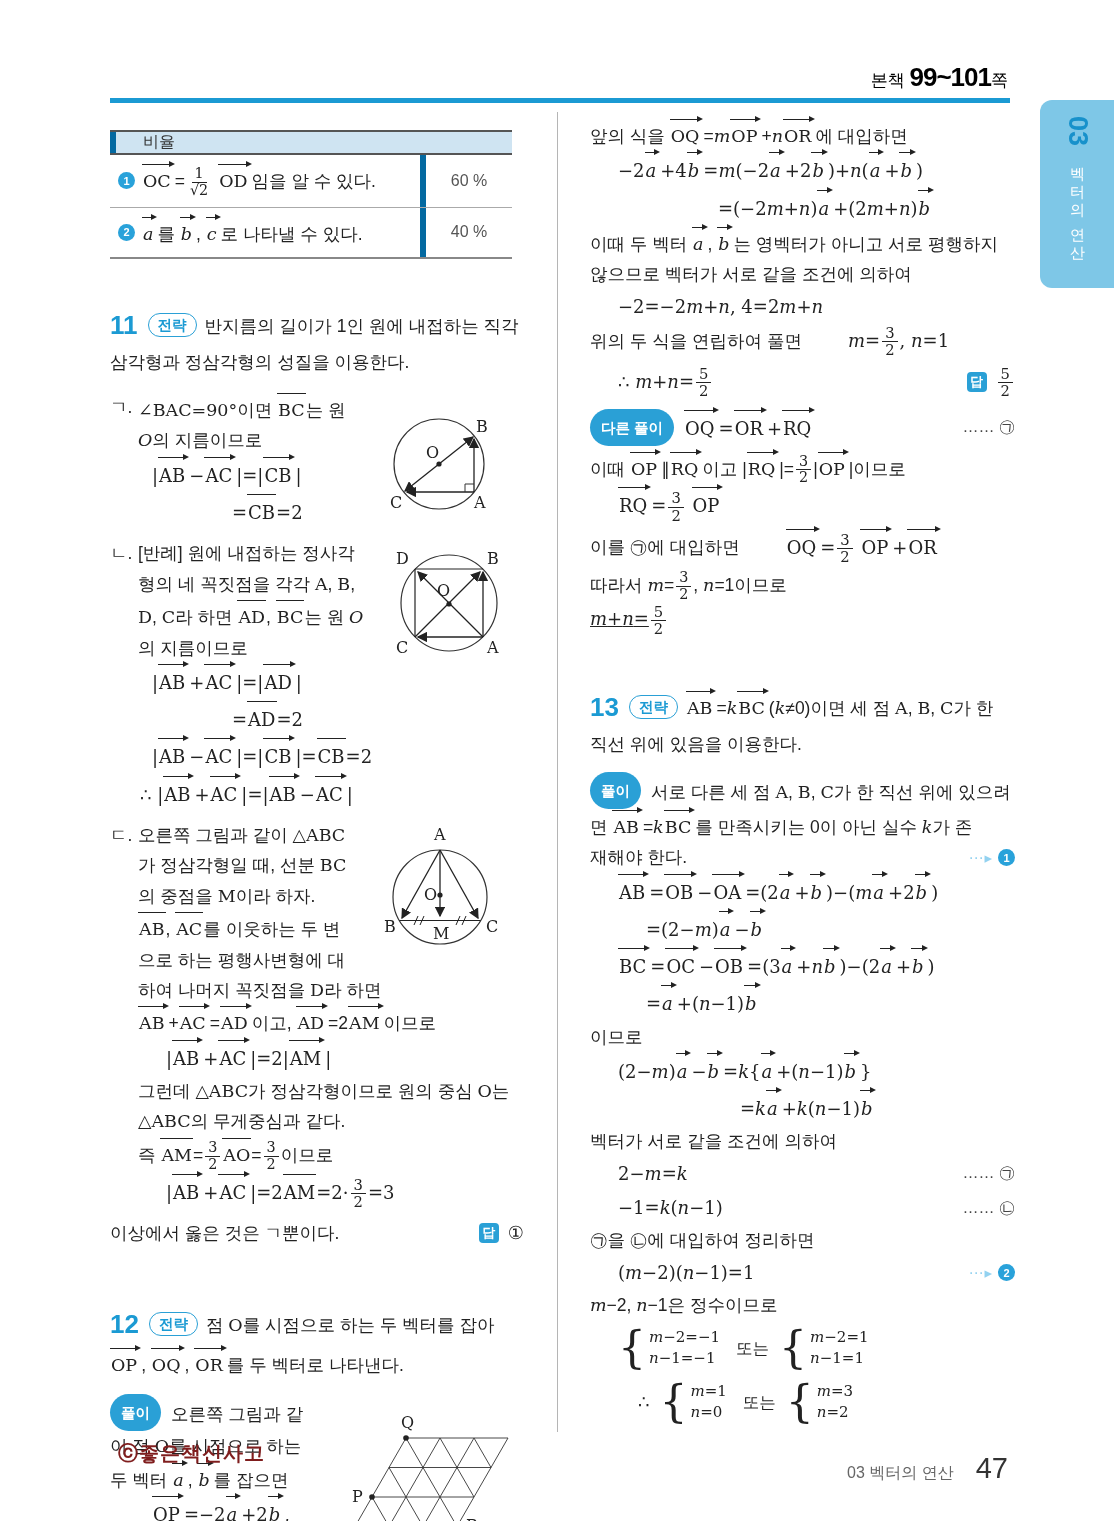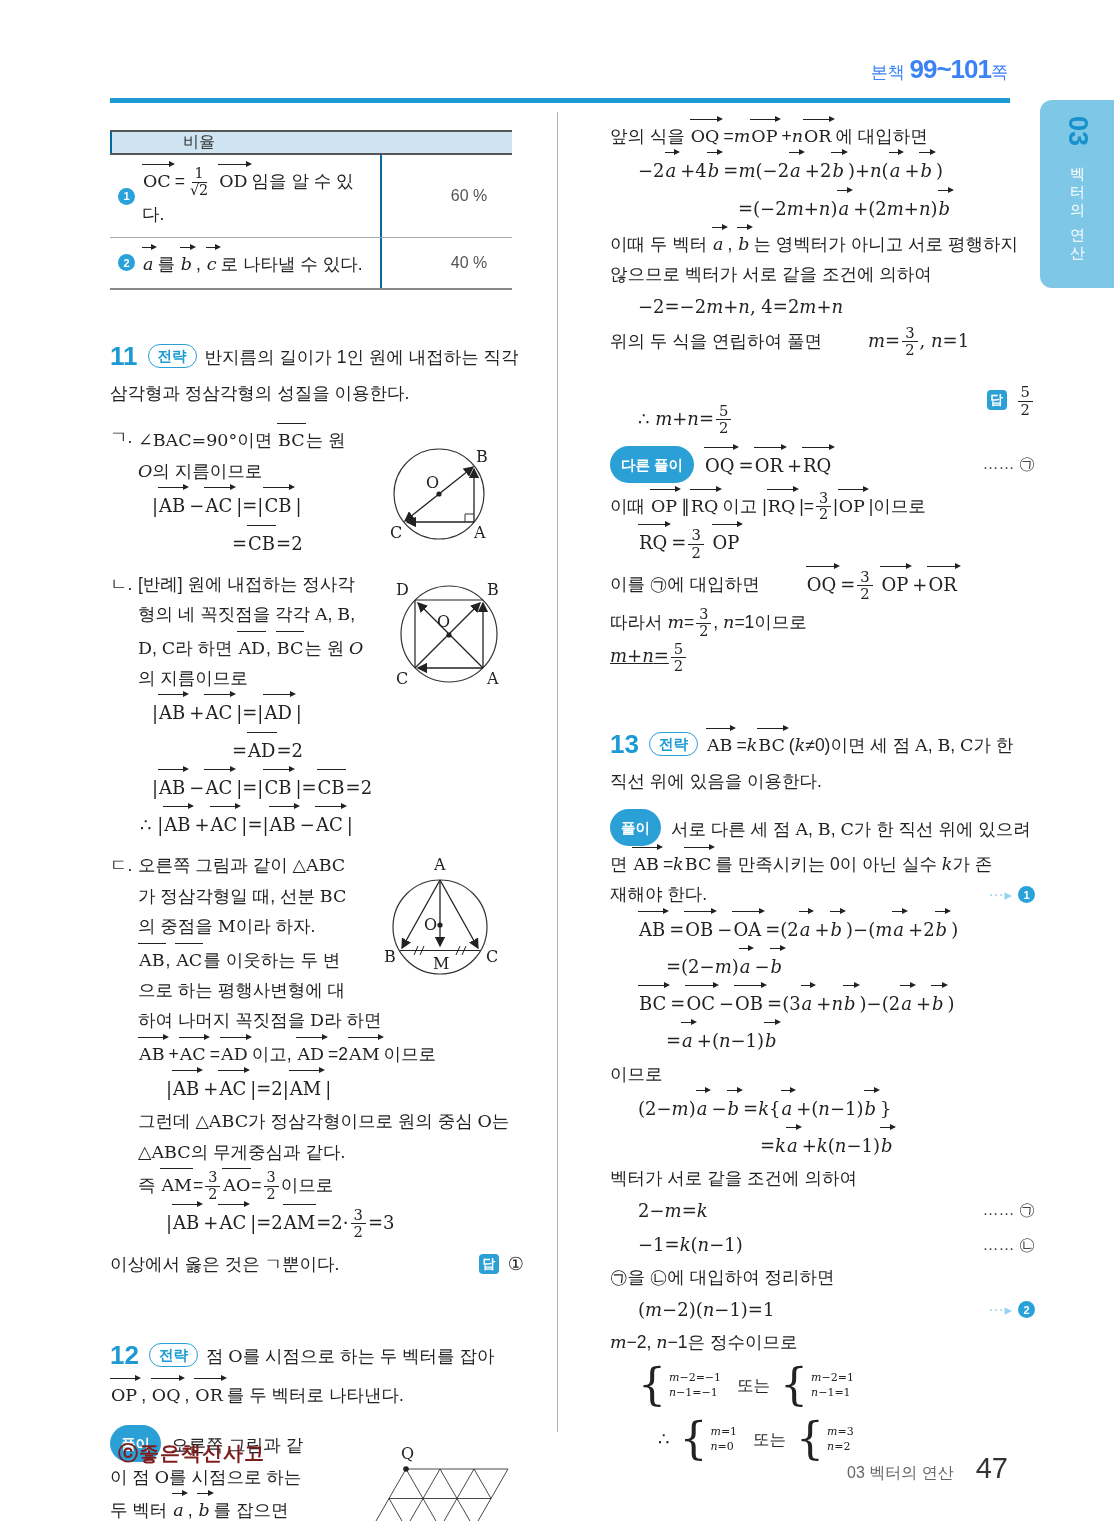--- a/index.html
+++ b/index.html
@@ -1,41 +1,41 @@
 <!DOCTYPE html>
 <html><head>
 <meta charset="utf-8">
 <style>
   html,body{margin:0;padding:0;background:#e8e8e8;}
   .page{position:relative;width:1114px;height:1521px;background:#ffffff;margin:0 auto;
         font-family:"Liberation Sans","DejaVu Sans",sans-serif;color:#222;overflow:hidden;}
 
   
-  .hdr{position:absolute;top:54px;right:106px;font-size:17px;color:#3b82f6;}
+  .hdr{position:absolute;top:62px;right:106px;font-size:17px;color:#000000;}
   .hdr .range{font-size:26px;font-weight:bold;letter-spacing:-1px;}
   .rule{position:absolute;left:110px;right:104px;top:98px;height:5px;background:#1b9ad3;}
 
   
   .sidetab{position:absolute;right:0;top:100px;width:74px;height:188px;background:#7ec7e7;
            border-radius:12px 0 0 12px;display:flex;flex-direction:column;align-items:center;
            padding-top:16px;gap:10px;box-sizing:border-box;}
   .tabnum{writing-mode:vertical-rl;font-weight:bold;font-size:27px;color:#1791cb;}
   .tabtitle{writing-mode:vertical-rl;color:#fff;font-size:15px;letter-spacing:3px;}
 
   .divider{position:absolute;left:557px;top:112px;height:1320px;width:1px;background:#b5b5b5;}
 
   .col-l{position:absolute;left:110px;top:130px;width:414px;}
-  .col-r{position:absolute;left:610px;top:118px;width:425px;}
+  .col-r{position:absolute;left:590px;top:118px;width:425px;}
 
   
   .scoretbl{border-top:2px solid #555;border-bottom:2px solid #888;font-size:16px;width:402px;}
   .s-row{display:flex;align-items:stretch;}
   .s-head{background:#cfe4f2;border-bottom:2px solid #555;}
   .s-head .c1{flex:1;text-align:center;padding:7px 0;}
-  .c2{width:86px;border-left:2px solid #0369a1;display:flex;align-items:center;justify-content:center;color:#555;padding-left:44px;}
+  .c2{width:86px;border-left:6px solid #0369a1;display:flex;align-items:center;justify-content:center;color:#555;}
   .s-body{border-bottom:1px solid #aaa;}
   .s-body:last-child{border-bottom:none;}
   .s-body .c1{flex:1;padding:8px 8px;display:flex;align-items:center;}
 
   .cnum{display:inline-flex;width:17px;height:17px;border-radius:50%;background:#29a2da;color:#fff;
         font-size:11px;font-weight:bold;align-items:center;justify-content:center;margin-right:7px;flex:none;}
 
   
   .phead{margin-top:44px;font-size:17.5px;line-height:1.7;}
   .pnum{color:#1b9ad3;font-weight:bold;font-size:26px;margin-right:10px;vertical-align:-2px;}
@@ -70,21 +70,21 @@
             font-weight:bold;display:inline-flex;align-items:center;justify-content:center;margin-right:9px;flex:none;}
   .dots{color:#93d2f0;font-size:15px;letter-spacing:1px;margin-right:5px;}
   .stepnum{display:inline-flex;width:17px;height:17px;border-radius:50%;background:#29a2da;color:#fff;
            font-size:11px;font-weight:bold;align-items:center;justify-content:center;flex:none;}
   .ref{color:#444;font-size:16px;}
 
   .inlinepair{display:flex;align-items:center;gap:46px;}
 
   .cases{display:inline-flex;align-items:center;margin:0 6px 0 0;vertical-align:middle;}
   .cbrace{font-size:44px;font-weight:200;font-family:"DejaVu Serif",serif;line-height:1;margin-right:3px;}
-  .crows{display:inline-flex;flex-direction:column;line-height:1.4;font-size:11px;}
+  .crows{display:inline-flex;flex-direction:column;line-height:1.4;font-size:15px;}
   .orword{font-size:16.5px;margin:0 10px;font-family:"Liberation Sans",sans-serif;}
 
   .logo{position:absolute;left:118px;top:1440px;color:#7f1d1d;font-size:20px;font-weight:bold;letter-spacing:1px;}
   .footer{position:absolute;right:106px;top:1452px;display:flex;align-items:baseline;gap:22px;}
   .fchap{color:#666;font-size:16px;}
   .fpage{font-size:29px;color:#333;}
 
   svg text{font-family:"DejaVu Serif","Liberation Serif",serif;font-size:16px;fill:#222;}
   svg .it{font-style:italic;}
 </style>
@@ -302,21 +302,21 @@
     <div class="kt">이때 두 벡터 <span class="vec"><i>a</i></span>, <span class="vec"><i>b</i></span>는 영벡터가 아니고 서로 평행하지 않으므로 벡터가 서로 같을 조건에 의하여</div>
     <div class="eq" style="margin-left:28px;">−2=−2<i>m</i>+<i>n</i>, 4=2<i>m</i>+<i>n</i></div>
     <div class="inlinepair">
       <span class="kt">위의 두 식을 연립하여 풀면</span>
       <span class="eq"><i>m</i>=<span class="frac">
             <span class="fn">3</span>
             <span class="fd">2</span>
           </span>, <i>n</i>=1</span>
     </div>
     <div class="ansline" style="margin-top:6px;">
-      <span class="eq" style="margin-left:28px;margin-top:37px;">∴ <i>m</i>+<i>n</i>=<span class="frac">
+      <span class="eq" style="margin-left:28px;">∴ <i>m</i>+<i>n</i>=<span class="frac">
             <span class="fn">5</span>
             <span class="fd">2</span>
           </span></span>
       <span class="ansright">
           <span class="ansbadge">답</span>
           <span class="eq"><span class="frac">
               <span class="fn">5</span>
               <span class="fd">2</span>
             </span></span>
         </span>

